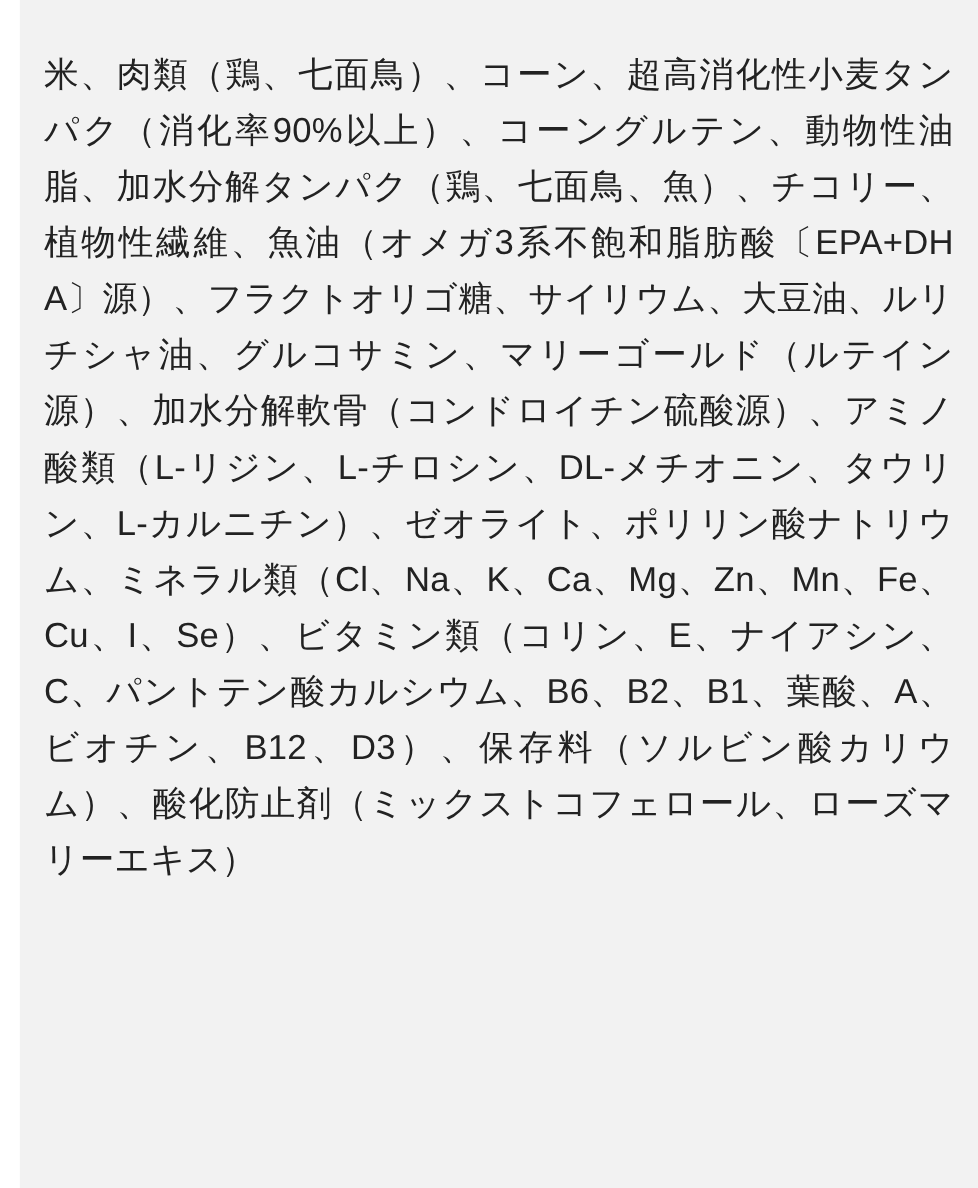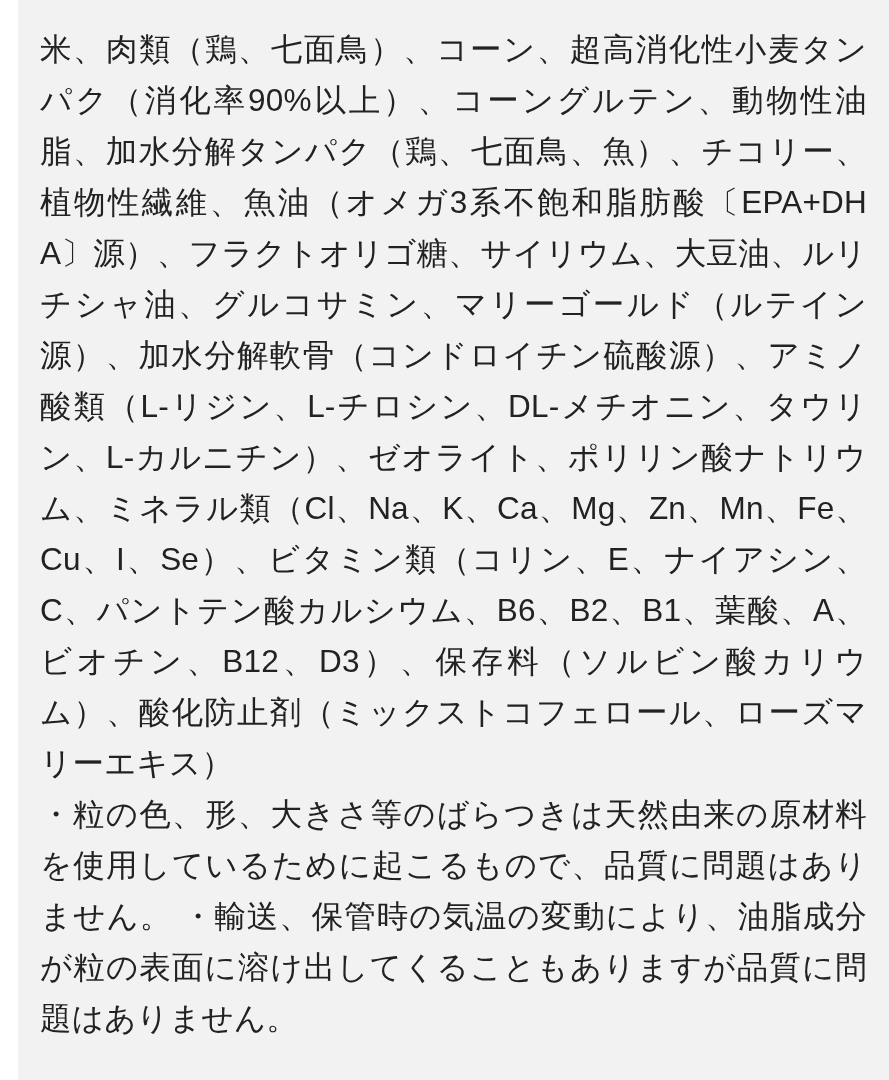--- a/index.html
+++ b/index.html
@@ -10,21 +10,21 @@
     width: 889px;
     height: 1080px;
     background: #f2f2f2;
     font-family: "Liberation Sans", sans-serif;
   }
   .page {
     box-sizing: border-box;
     width: 889px;
     min-height: 1080px;
     background: #f2f2f2;
-    padding: 24px 22px 20px 40px;
+    padding: 42px 22px 20px 40px;
     position: relative;
   }
   .left-rule {
     position: absolute;
     left: 0;
     top: 0;
     bottom: 0;
     width: 18px;
     background: #ffffff;
   }
@@ -48,14 +48,13 @@
     word-break: break-all;
     margin: 0;
   }
 </style>
 </head>
 <body>
 
 <div class="page">
   <div class="left-rule"></div>
   <p class="ingredients-block">米、肉類（鶏、七面鳥）、コーン、超高消化性小麦タンパク（消化率90%以上）、コーングルテン、動物性油脂、加水分解タンパク（鶏、七面鳥、魚）、チコリー、植物性繊維、魚油（オメガ3系不飽和脂肪酸〔EPA+DHA〕源）、フラクトオリゴ糖、サイリウム、大豆油、ルリチシャ油、グルコサミン、マリーゴールド（ルテイン源）、加水分解軟骨（コンドロイチン硫酸源）、アミノ酸類（L-リジン、L-チロシン、DL-メチオニン、タウリン、L-カルニチン）、ゼオライト、ポリリン酸ナトリウム、ミネラル類（Cl、Na、K、Ca、Mg、Zn、Mn、Fe、Cu、I、Se）、ビタミン類（コリン、E、ナイアシン、C、パントテン酸カルシウム、B6、B2、B1、葉酸、A、ビオチン、B12、D3）、保存料（ソルビン酸カリウム）、酸化防止剤（ミックストコフェロール、ローズマリーエキス）</p>
-  <p class="notes-block">・粒の色、形、大きさ等のばらつきは天然由来の原材料を使用しているために起こるもので、品質に問題はありません。 ・輸送、保管時の気温の変動により、油脂成分が粒の表面に溶け出してくることもありますが品質に問題はありません。</p>
 </div>
 
 </body></html>

